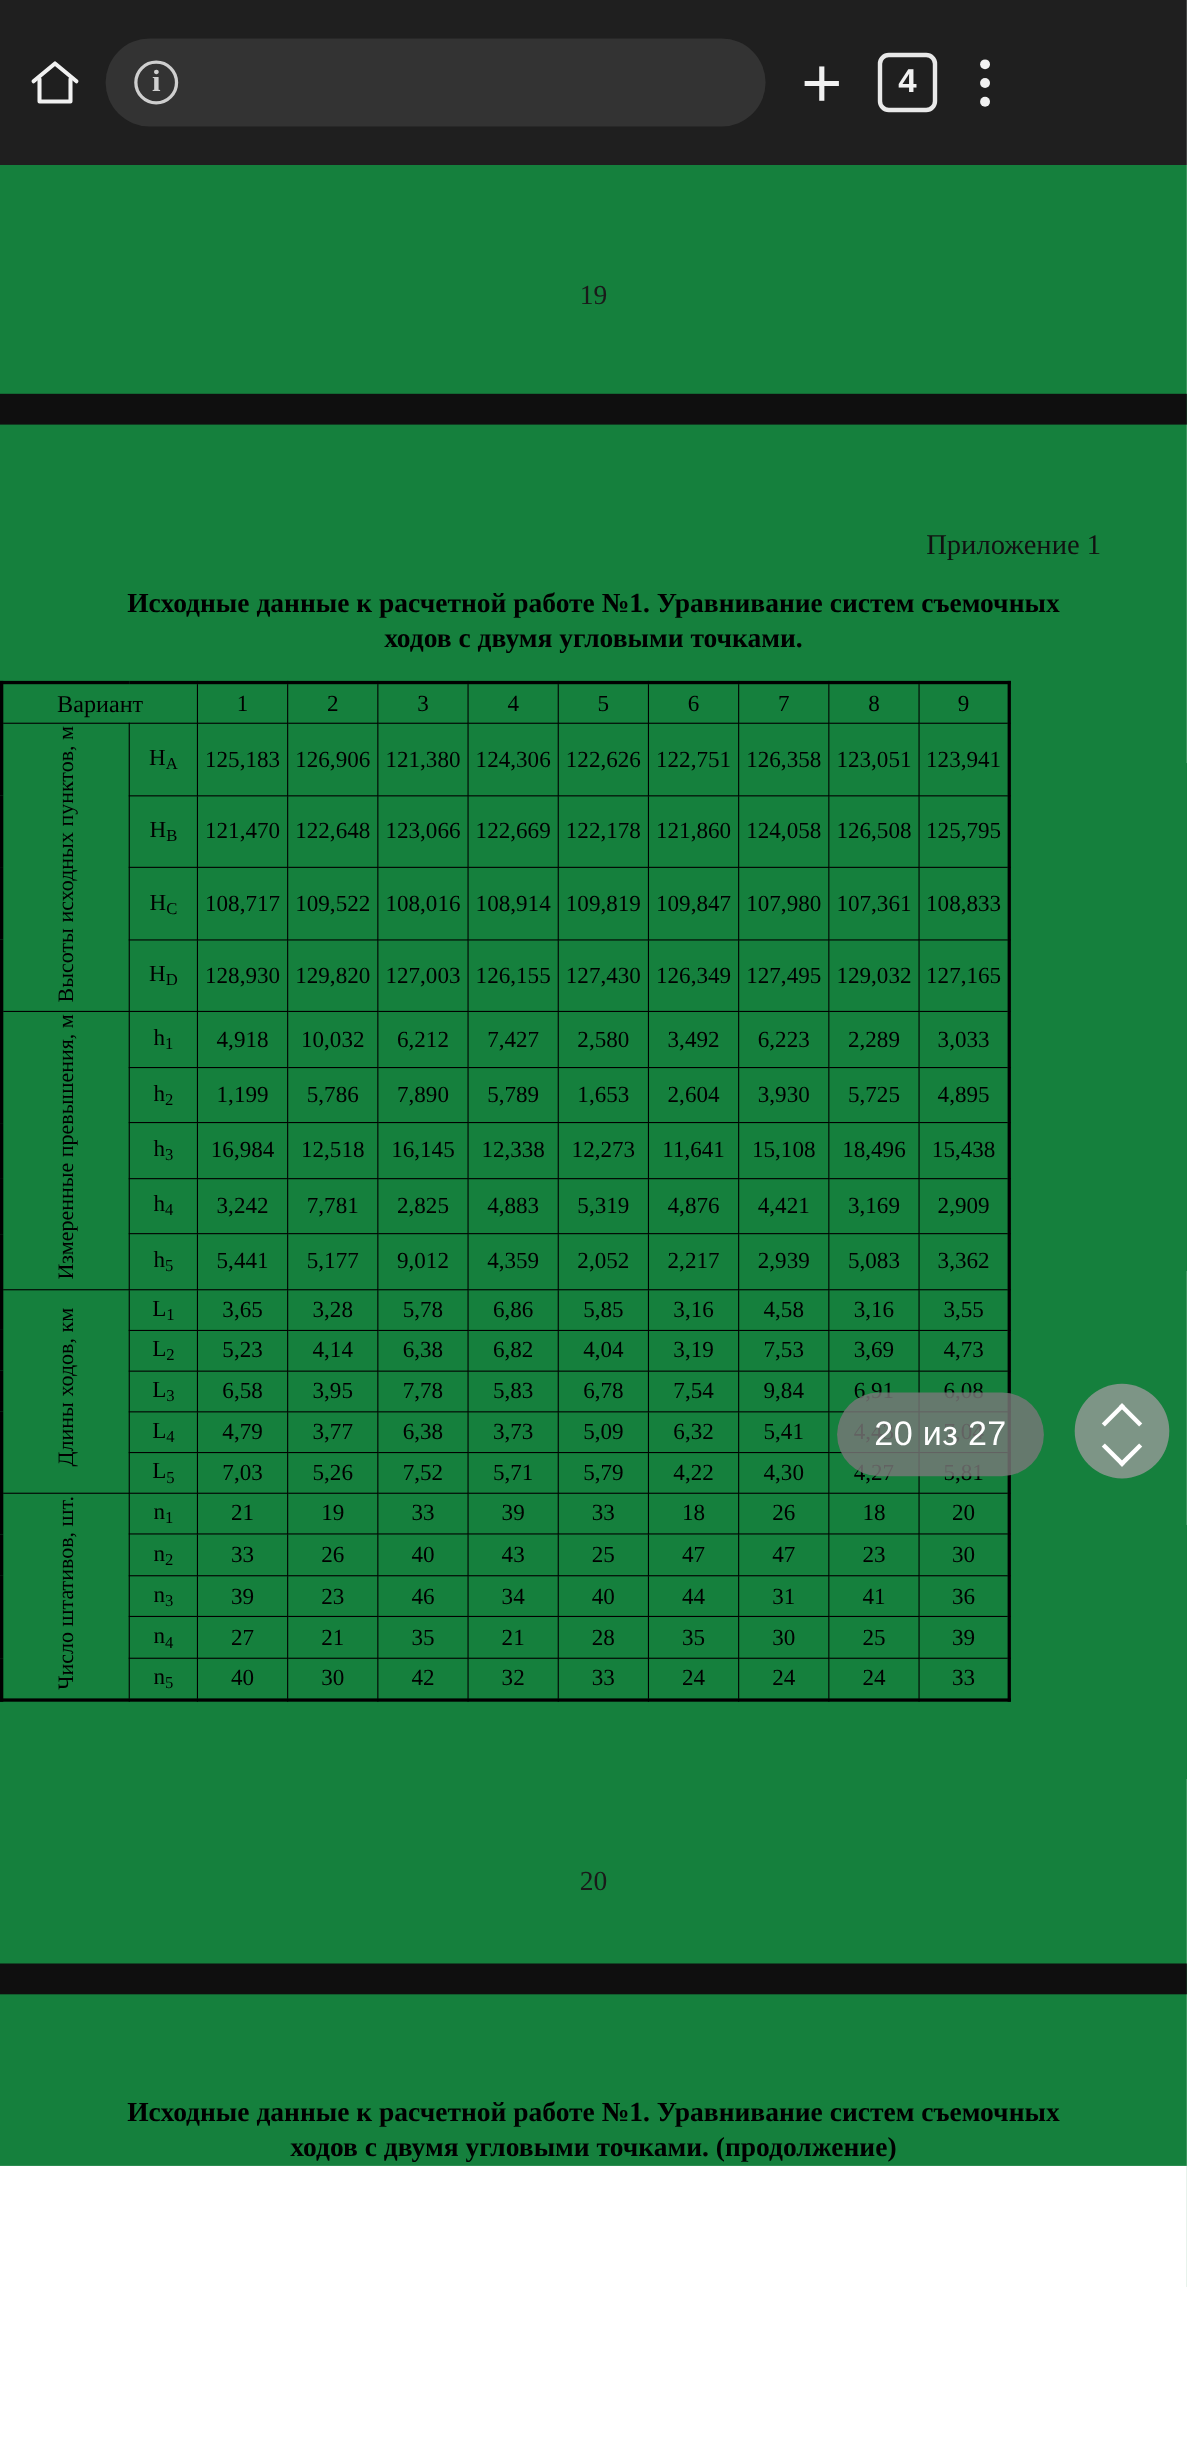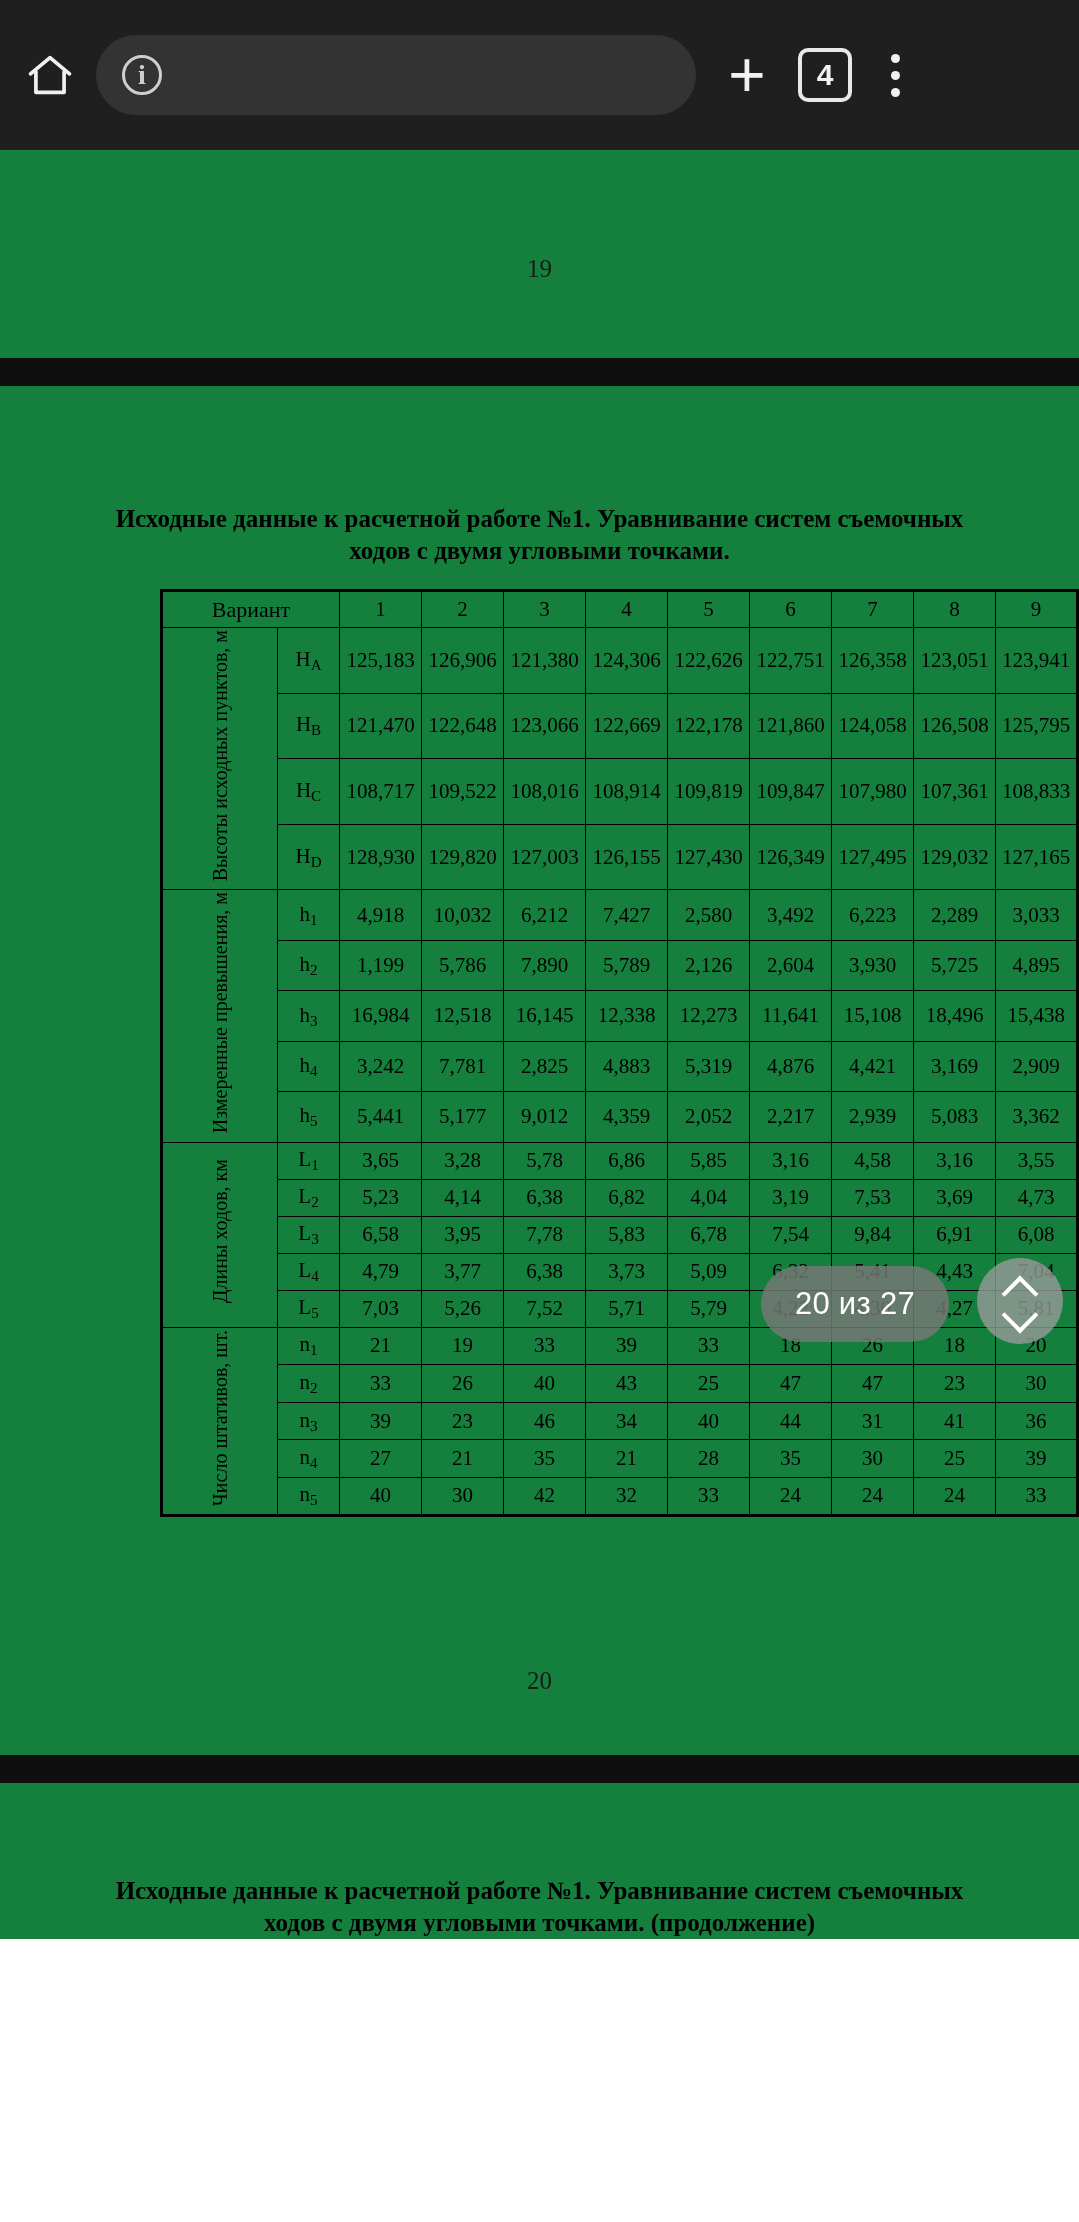--- a/index.html
+++ b/index.html
@@ -116,21 +116,21 @@
     font-weight: bold;
     font-size: 25px;
     line-height: 1.28;
     color: #000;
     padding: 0 53px;
   }
 
   
   .table-wrap {
     display: flex;
-    justify-content: flex-end;
+    justify-content: flex-start;
   }
   table.data {
     border-collapse: collapse;
     font-family: "Liberation Serif", serif;
     font-size: 21px;
     color: #000;
     table-layout: fixed;
   }
   table.data td, table.data th {
     border: 1.5px solid #000;
@@ -233,20 +233,21 @@
 </div>
 
 <div class="page-area">
 
   <div style="height:105px"></div>
   <div class="pdf-page-num">19</div>
   <div style="height:75px"></div>
   <div class="page-gap"></div>
 
   <div style="height:95px"></div>
+  <div class="appendix-label">Приложение 1</div>
   <div style="height:22px"></div>
   <div class="doc-title">
     <span>Исходные данные к расчетной работе №1. Уравнивание систем съемочных</span><br>
     <span>ходов с двумя угловыми точками.</span>
   </div>
   <div style="height:22px"></div>
 
   <div class="table-wrap">
     <table class="data" id="main-table">
       <colgroup>
@@ -338,21 +339,21 @@
             <td>6,223</td>
             <td>2,289</td>
             <td>3,033</td>
           </tr>
           <tr>
             <td>h<sub>2</sub></td>
             <td>1,199</td>
             <td>5,786</td>
             <td>7,890</td>
             <td>5,789</td>
-            <td>2,126</td>
+            <td>1,653</td>
             <td>2,604</td>
             <td>3,930</td>
             <td>5,725</td>
             <td>4,895</td>
           </tr>
           <tr>
             <td>h<sub>3</sub></td>
             <td>16,984</td>
             <td>12,518</td>
             <td>16,145</td>

